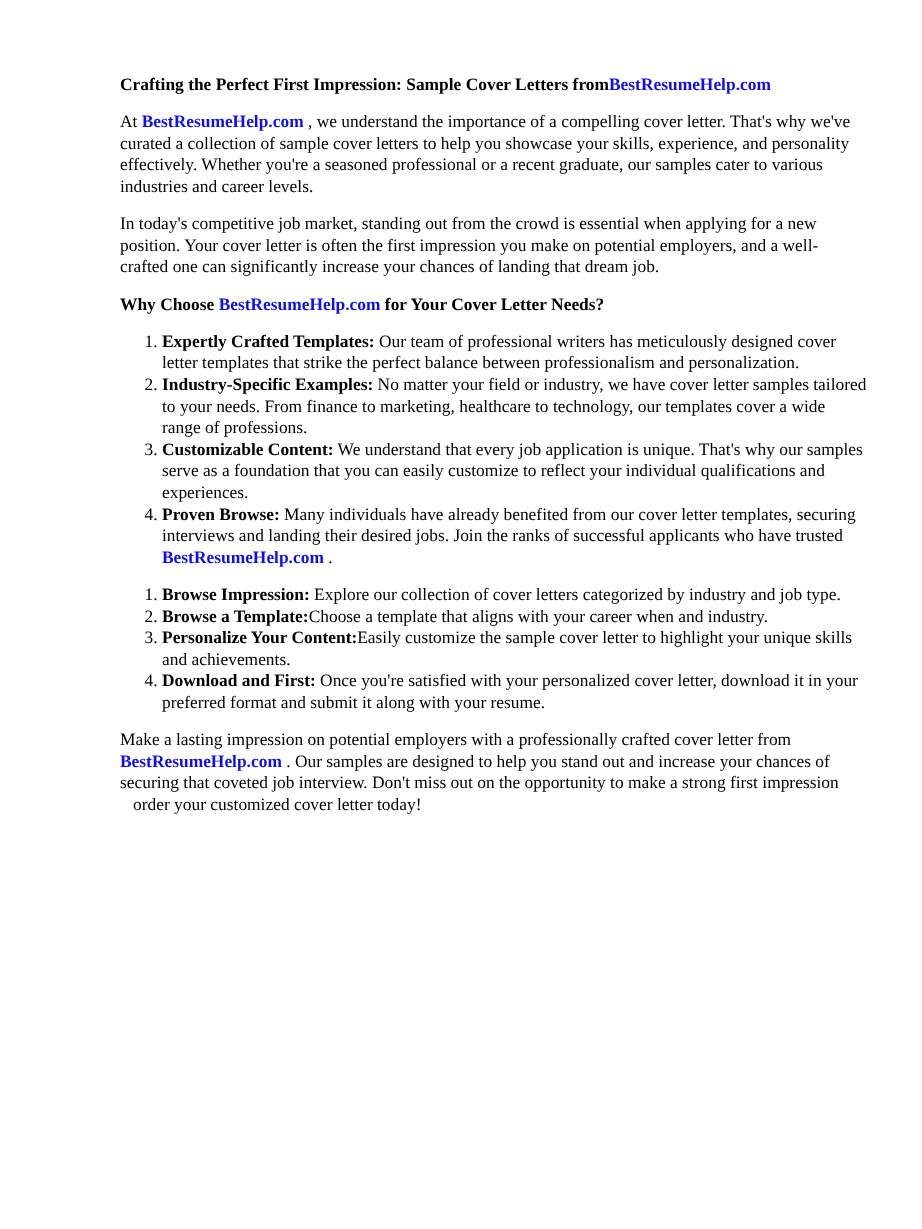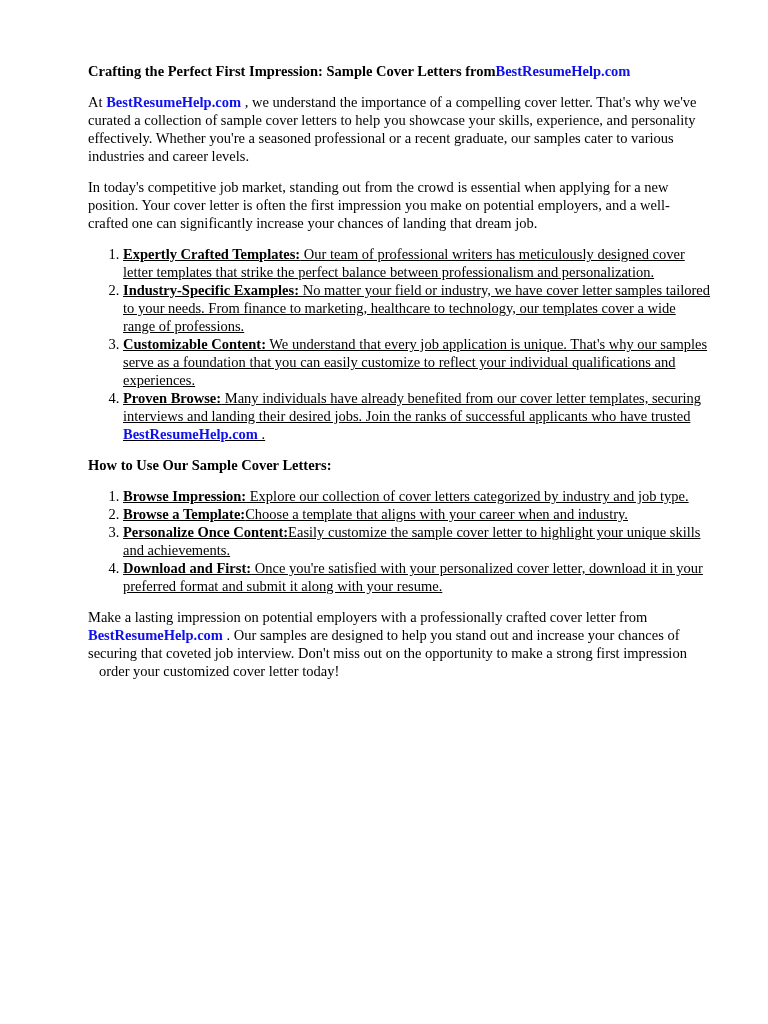--- a/index.html
+++ b/index.html
@@ -8,21 +8,21 @@
     background: #ffffff;
   }
   body {
     width: 768px;
     height: 1024px;
     position: relative;
     overflow: hidden;
   }
   .doc {
     position: absolute;
-    left: 88px;
+    left: 100px;
     top: 62px;
     width: 622px;
     font-family: "Liberation Serif", "DejaVu Serif", serif;
     font-size: 14.5px;
     line-height: 18px;
     color: #000000;
     text-align: left;
   }
   .doc p {
     margin: 13px 0;
@@ -30,46 +30,45 @@
   .doc p.first {
     margin-top: 0;
   }
   .doc ol {
     margin: 13px 0;
     padding-left: 35px;
   }
   .doc li {
     margin: 0;
     padding: 0;
-    text-decoration: underline;
   }
   .b {
     font-weight: bold;
   }
   .doc-link {
     color: var(--link-color, #0000EE);
     font-weight: bold;
     text-decoration: none;
     cursor: pointer;
   }
 </style>
 </head>
 <body style="background: rgb(255, 255, 255);">
 
 <div class="doc">
   <p class="b first"><span class="b">Crafting the Perfect First Impression: Sample Cover Letters from</span><a class="doc-link">BestResumeHelp.com</a></p>
   <p><span>At </span><a class="doc-link">BestResumeHelp.com</a><span> , we understand the importance of a compelling cover letter. That's why we've curated a collection of sample cover letters to help you showcase your skills, experience, and personality effectively. Whether you're a seasoned professional or a recent graduate, our samples cater to various industries and career levels.</span></p>
   <p>In today's competitive job market, standing out from the crowd is essential when applying for a new position. Your cover letter is often the first impression you make on potential employers, and a well-crafted one can significantly increase your chances of landing that dream job.</p>
+  <p class="b"><span class="b">Why Choose </span><a class="doc-link">BestResumeHelp.com</a><span class="b"> for Your Cover Letter Needs?</span></p>
   <ol>
       <li><span class="b">Expertly Crafted Templates:</span><span> Our team of professional writers has meticulously designed cover letter templates that strike the perfect balance between professionalism and personalization.</span></li>
       <li><span class="b">Industry-Specific Examples:</span><span> No matter your field or industry, we have cover letter samples tailored to your needs. From finance to marketing, healthcare to technology, our templates cover a wide range of professions.</span></li>
       <li><span class="b">Customizable Content:</span><span> We understand that every job application is unique. That's why our samples serve as a foundation that you can easily customize to reflect your individual qualifications and experiences.</span></li>
       <li><span class="b">Proven Browse:</span><span> Many individuals have already benefited from our cover letter templates, securing interviews and landing their desired jobs. Join the ranks of successful applicants who have trusted </span><a class="doc-link">BestResumeHelp.com</a><span> .</span></li>
     </ol>
-  <p class="b"><span class="b">How to Use Our Sample Cover Letters:</span></p>
   <ol>
       <li><span class="b">Browse Impression:</span><span> Explore our collection of cover letters categorized by industry and job type.</span></li>
       <li><span class="b">Browse a Template:</span><span>Choose a template that aligns with your career when and industry.</span></li>
-      <li><span class="b">Personalize Once Content:</span><span>Easily customize the sample cover letter to highlight your unique skills and achievements.</span></li>
+      <li><span class="b">Personalize Your Content:</span><span>Easily customize the sample cover letter to highlight your unique skills and achievements.</span></li>
       <li><span class="b">Download and First:</span><span> Once you're satisfied with your personalized cover letter, download it in your preferred format and submit it along with your resume.</span></li>
     </ol>
   <p><span>Make a lasting impression on potential employers with a professionally crafted cover letter from </span><a class="doc-link">BestResumeHelp.com</a><span> . Our samples are designed to help you stand out and increase your chances of securing that coveted job interview. Don't miss out on the opportunity to make a strong first impression &nbsp;&nbsp;&nbsp;order your customized cover letter today!</span></p>
 </div>
 
 </body></html>

